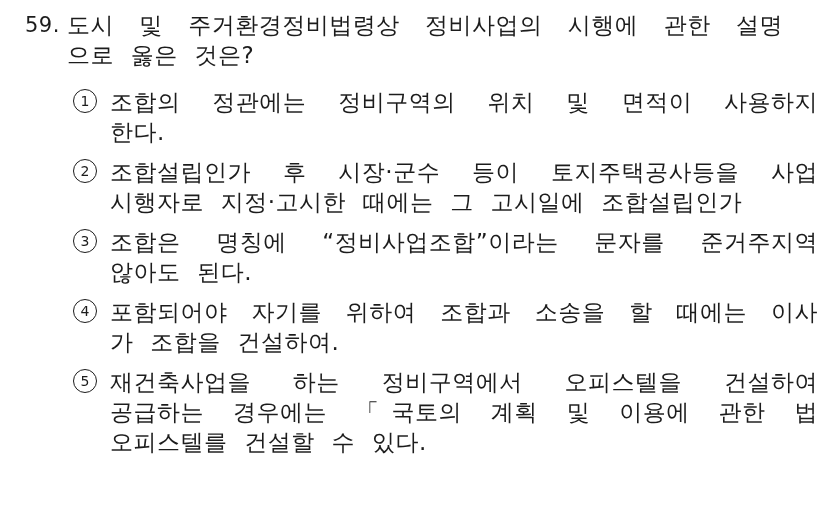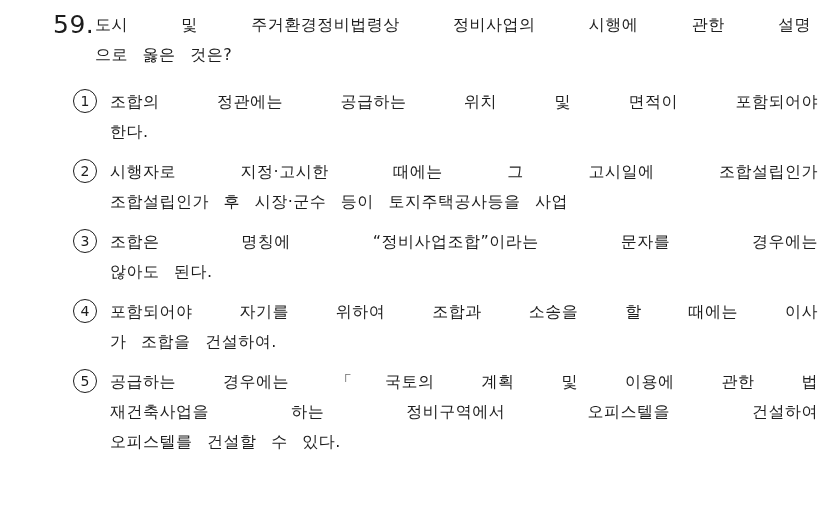--- a/index.html
+++ b/index.html
@@ -22,25 +22,24 @@
     background: #ffffff;
   }
   
   .q-row {
     display: flex;
     margin-bottom: 17px;
   }
   .q-num {
     flex: 0 0 42px;
     width: 42px;
-    font-size: 25px;
+    font-size: 21px;
     line-height: 30px;
     letter-spacing: 0.5px;
     white-space: nowrap;
-    margin-left: 28px;
   }
   .q-text {
     width: 716px;
   }
   
   .opt-row {
     display: flex;
     margin-left: 48px;
     margin-top: 10px;
   }
@@ -59,21 +58,21 @@
     border: 1.5px solid #1c1c1c;
     border-radius: 50%;
     font-size: 14px;
     line-height: 1;
   }
   .opt-text {
     width: 708px;
   }
   
   .lines .tline {
-    font-size: 16px;
+    font-size: 23px;
     line-height: 30px;
     letter-spacing: 0.5px;
     word-spacing: 9px;
     text-align: justify;
     text-align-last: justify;
     white-space: nowrap;
   }
   .lines .tline:last-child {
     text-align: right;
     text-align-last: left;
@@ -91,59 +90,59 @@
       <div class="tline">도시 및 주거환경정비법령상 정비사업의 시행에 관한 설명</div>
       <div class="tline">으로 옳은 것은?</div>
     </div>
   </div>
 
   <div class="opt-row">
     <div class="marker-col">
       <span class="marker">1</span>
     </div>
     <div class="opt-text lines">
-      <div class="tline">조합의 정관에는 공급하는 위치 및 면적이 포함되어야</div>
+      <div class="tline">조합의 정관에는 정비구역의 위치 및 면적이 사용하지</div>
       <div class="tline">한다.</div>
     </div>
   </div>
 
   <div class="opt-row">
     <div class="marker-col">
       <span class="marker">2</span>
     </div>
     <div class="opt-text lines">
+      <div class="tline">조합설립인가 후 시장·군수 등이 토지주택공사등을 사업</div>
       <div class="tline">시행자로 지정·고시한 때에는 그 고시일에 조합설립인가</div>
-      <div class="tline">조합설립인가 후 시장·군수 등이 토지주택공사등을 사업</div>
     </div>
   </div>
 
   <div class="opt-row">
     <div class="marker-col">
       <span class="marker">3</span>
     </div>
     <div class="opt-text lines">
-      <div class="tline">조합은 명칭에 “정비사업조합”이라는 문자를 경우에는</div>
+      <div class="tline">조합은 명칭에 “정비사업조합”이라는 문자를 준거주지역</div>
       <div class="tline">않아도 된다.</div>
     </div>
   </div>
 
   <div class="opt-row">
     <div class="marker-col">
       <span class="marker">4</span>
     </div>
     <div class="opt-text lines">
       <div class="tline">포함되어야 자기를 위하여 조합과 소송을 할 때에는 이사</div>
       <div class="tline">가 조합을 건설하여.</div>
     </div>
   </div>
 
   <div class="opt-row">
     <div class="marker-col">
       <span class="marker">5</span>
     </div>
     <div class="opt-text lines">
+      <div class="tline">재건축사업을 하는 정비구역에서 오피스텔을 건설하여</div>
       <div class="tline">공급하는 경우에는 「국토의 계획 및 이용에 관한 법</div>
-      <div class="tline">재건축사업을 하는 정비구역에서 오피스텔을 건설하여</div>
       <div class="tline">오피스텔를 건설할 수 있다.</div>
     </div>
   </div>
 
 </div>
 
 </body></html>

